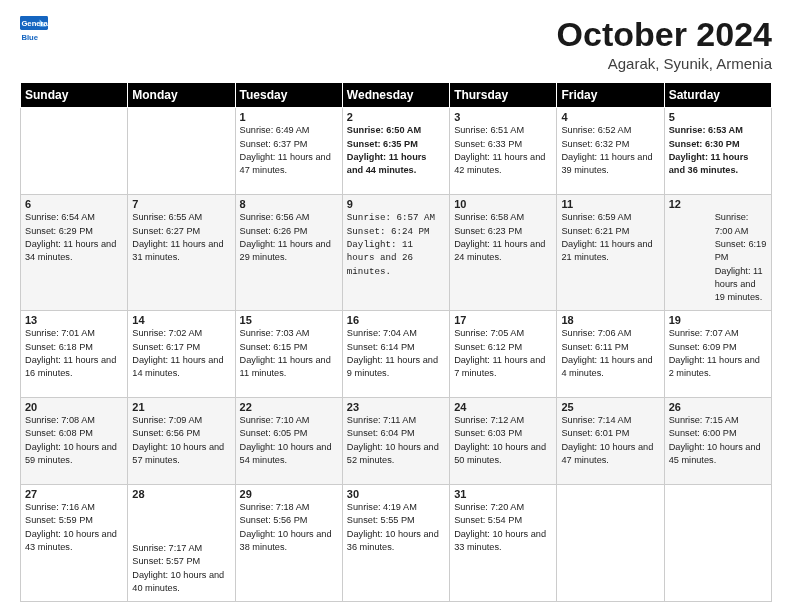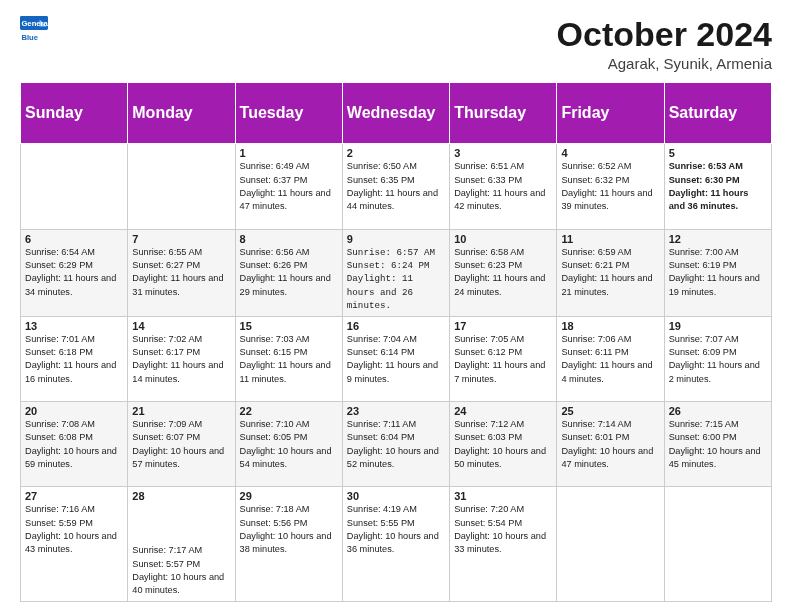--- a/index.html
+++ b/index.html
@@ -46,25 +46,25 @@
       color: #404040;
       margin-top: 2px;
     }
     .calendar {
       flex: 1;
       border-collapse: collapse;
       width: 100%;
       table-layout: fixed;
     }
     .calendar thead tr th {
-      background-color: #a21caf;
+      background-color: #000000;
       color: #fff;
-      font-size: 16px;
+      font-size: 12px;
       font-weight: bold;
-      padding: 21px 4px;
+      padding: 5px 4px;
       border: 1px solid #fff;
       text-align: left;
     }
     .calendar tbody tr td {
       border: 1px solid #ccc;
       vertical-align: top;
       padding: 3px 4px;
       font-size: 9.5px;
       color: #222;
       background: #fff;
@@ -124,21 +124,21 @@
           <td class="empty-cell"></td>
           <td class="empty-cell"></td>
           <td>
             <span class="day-num">1</span>
             <div class="day-info" style="white-space: pre-line;">Sunrise: 6:49 AM
 Sunset: 6:37 PM
 Daylight: 11 hours and 47 minutes.</div>
           </td>
           <td>
             <span class="day-num">2</span>
-            <div class="day-info" style="white-space: pre-line;">Sunrise: 6:50 AM
+            <div class="day-info" style="white-space: pre-line; font-weight: bold;">Sunrise: 6:50 AM
 Sunset: 6:35 PM
 Daylight: 11 hours and 44 minutes.</div>
           </td>
           <td>
             <span class="day-num">3</span>
             <div class="day-info" style="white-space: pre-line;">Sunrise: 6:51 AM
 Sunset: 6:33 PM
 Daylight: 11 hours and 42 minutes.</div>
           </td>
           <td>
@@ -186,21 +186,21 @@
 Daylight: 11 hours and 24 minutes.</div>
           </td>
           <td>
             <span class="day-num">11</span>
             <div class="day-info" style="white-space: pre-line;">Sunrise: 6:59 AM
 Sunset: 6:21 PM
 Daylight: 11 hours and 21 minutes.</div>
           </td>
           <td>
             <span class="day-num">12</span>
-            <div class="day-info" style="white-space: pre-line;">Sunrise: 7:00 AM
+            <div class="day-info" style="white-space: pre-line; margin-left: 46px;">Sunrise: 7:00 AM
 Sunset: 6:19 PM
 Daylight: 11 hours and 19 minutes.</div>
           </td>
         </tr>
         <tr>
           <td>
             <span class="day-num">13</span>
             <div class="day-info" style="white-space: pre-line;">Sunrise: 7:01 AM
 Sunset: 6:18 PM
 Daylight: 11 hours and 16 minutes.</div>
@@ -245,21 +245,21 @@
         <tr>
           <td>
             <span class="day-num">20</span>
             <div class="day-info" style="white-space: pre-line;">Sunrise: 7:08 AM
 Sunset: 6:08 PM
 Daylight: 10 hours and 59 minutes.</div>
           </td>
           <td>
             <span class="day-num">21</span>
             <div class="day-info" style="white-space: pre-line;">Sunrise: 7:09 AM
-Sunset: 6:07 PM
+Sunset: 6:56 PM
 Daylight: 10 hours and 57 minutes.</div>
           </td>
           <td>
             <span class="day-num">22</span>
             <div class="day-info" style="white-space: pre-line;">Sunrise: 7:10 AM
 Sunset: 6:05 PM
 Daylight: 10 hours and 54 minutes.</div>
           </td>
           <td>
             <span class="day-num">23</span>

